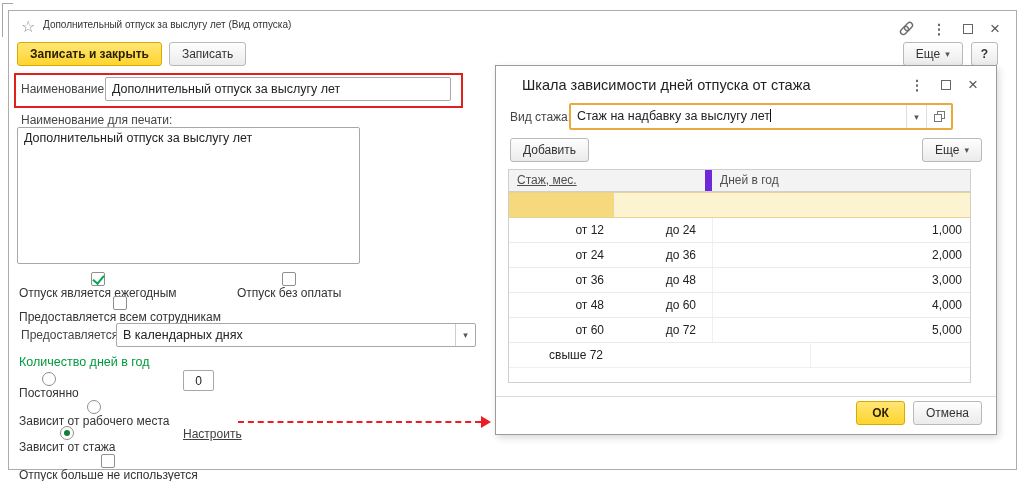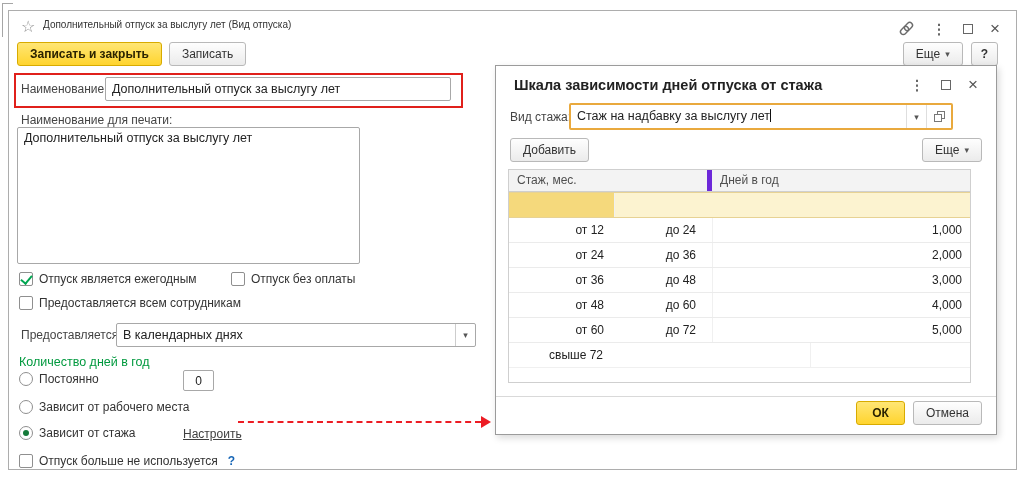--- a/index.html
+++ b/index.html
@@ -34,21 +34,21 @@
     border:2px solid #e0201b; z-index:3; pointer-events:none; }
 
   .field-label { position:absolute; font-size:12px; color:#444; white-space:nowrap; }
   .text-input { position:absolute; border:1px solid #a8a8a8; border-radius:2px; background:#fff;
     font-family:"Liberation Sans", sans-serif; font-size:12.5px; color:#222; padding:0 6px; outline:none; }
 
   .print-textarea { position:absolute; left:8px; top:116px; width:343px; height:137px;
     border:1px solid #a8a8a8; border-radius:2px; resize:none; outline:none;
     font-family:"Liberation Sans", sans-serif; font-size:12.5px; color:#222; padding:3px 6px; }
 
-  .check-row, .radio-row { position:absolute; display:flex; align-items:center; gap:6px; white-space:nowrap; }
+  .check-row, .radio-row { position:absolute; display:flex; align-items:center; gap:0; white-space:nowrap;flex-direction:column; }
   .checkbox { width:14px; height:14px; border:1px solid #8f8f8f; border-radius:2px; background:#fff; position:relative; flex:none; }
   .checkbox.checked::after { content:""; position:absolute; left:3px; top:0px; width:5px; height:9px;
     border-right:2px solid #00a651; border-bottom:2px solid #00a651; transform:rotate(40deg); }
   .radio { width:14px; height:14px; border:1px solid #8f8f8f; border-radius:50%; background:#fff; position:relative; flex:none; }
   .radio.selected::after { content:""; position:absolute; left:3px; top:3px; width:6px; height:6px;
     border-radius:50%; background:#157a3a; }
 
   .select-field { position:absolute; left:107px; top:312px; width:360px; height:24px;
     border:1px solid #a8a8a8; border-radius:2px; display:flex; align-items:stretch; background:#fff; }
   .select-text { flex:1; padding:0 6px; line-height:22px; font-size:12.5px; color:#222; }
@@ -60,37 +60,37 @@
   .link { color:#404040; text-decoration:underline; cursor:pointer; }
   .configure-link { position:absolute; left:174px; top:416px; }
   .help-q { color:#1766b6; font-weight:bold; margin-left:4px; }
 
   .dash-arrow { position:absolute; left:238px; top:421px; width:243px; height:0; border-top:2px dashed #ec1c24; z-index:6; }
   .dash-arrow::after { content:""; position:absolute; right:-10px; top:-7px; width:0; height:0;
     border-left:10px solid #ec1c24; border-top:6px solid transparent; border-bottom:6px solid transparent; }
 
   .dialog { position:absolute; left:495px; top:65px; width:502px; height:370px; background:#fff;
     border:1px solid #9b9b9b; box-shadow:2px 3px 7px rgba(0,0,0,0.15); z-index:5; }
-  .dlg-title { position:absolute; left:18px; top:11px; font-size:14.5px; font-weight:bold; color:#222; white-space:nowrap; }
+  .dlg-title { position:absolute; left:26px; top:11px; font-size:14.5px; font-weight:normal; color:#222; white-space:nowrap; }
   .dlg-icons { position:absolute; right:18px; top:12px; display:flex; align-items:center; gap:17px; color:#666; }
 
   .focus-field { position:absolute; left:73px; top:37px; width:384px; height:27px;
     border:2px solid #e9a93d; border-radius:2px; background:#fff; display:flex; align-items:stretch; }
   .ff-text { flex:1; padding:0 6px; font-size:12.5px; color:#222; line-height:23px; white-space:nowrap; overflow:hidden; }
   .caret { display:inline-block; width:1px; height:13px; background:#111; vertical-align:-2px; }
   .ff-sec { display:flex; align-items:center; justify-content:center; border-left:1px solid #dedede; }
   .ff-arrow { width:20px; font-size:9px; color:#555; }
   .ff-open { width:25px; }
 
   .dlg-toolbar-left { position:absolute; left:14px; top:72px; }
   .dlg-toolbar-right { position:absolute; right:14px; top:72px; }
 
   .scale-table { position:absolute; left:12px; top:103px; width:463px; border:1px solid #cfcfcf; background:#fff; }
   .t-head { display:flex; height:22px; line-height:21px; background:#f3f3f3; border-bottom:1px solid #cfcfcf; color:#4f4f4f; }
-  .h-staj { width:203px; padding:0 8px; border-right:5px solid #6d28d9; }
+  .h-staj { width:203px; padding:0 8px; border-right:7px solid #6d28d9;text-decoration:underline; }
   .h-days { flex:1; padding:0 8px; }
   .t-row { display:flex; height:25px; line-height:24px; border-bottom:1px solid #ebebeb; color:#222; }
   .t-row:last-of-type { border-bottom:1px solid #f0f0f0; }
   .cell { overflow:hidden; white-space:nowrap; }
   .c-from { width:105px; text-align:right; padding-right:10px; }
   .c-to { width:98px; text-align:right; padding-right:16px; }
   .c-days { flex:1; text-align:right; padding-right:8px; border-left:1px solid #f0f0f0; }
   .t-row.selected { background:#fcf3d0; border-top:1px solid #e7d294; border-bottom:1px solid #e7d294; height:26px; }
   .t-row.selected .c-from { background:#f5d97c; }
   .t-row.over .c-from { width:203px; text-align:left; padding-left:40px; }
@@ -143,21 +143,21 @@
     <div class="field-label" style="left:12px; top:71px;">Наименование:</div>
     <input class="text-input" style="left: 96px; top: 66px; width: 346px; height: 24px;" value="Дополнительный отпуск за выслугу лет">
 
     <div class="field-label" style="left:12px; top:102px;">Наименование для печати:</div>
     <textarea class="print-textarea" style="">Дополнительный отпуск за выслугу лет</textarea>
 
     <div class="check-row" style="left:10px; top:261px;">
       <span class="checkbox checked"></span>
       <span>Отпуск является ежегодным</span>
     </div>
-    <div class="check-row" style="left:222px; top:261px;">
+    <div class="check-row" style="left:228px; top:261px;">
       <span class="checkbox"></span>
       <span>Отпуск без оплаты</span>
     </div>
     <div class="check-row" style="left:10px; top:285px;">
       <span class="checkbox"></span>
       <span>Предоставляется всем сотрудникам</span>
     </div>
 
     <div class="field-label" style="left:12px; top:317px;">Предоставляется:</div>
     <div class="select-field">

